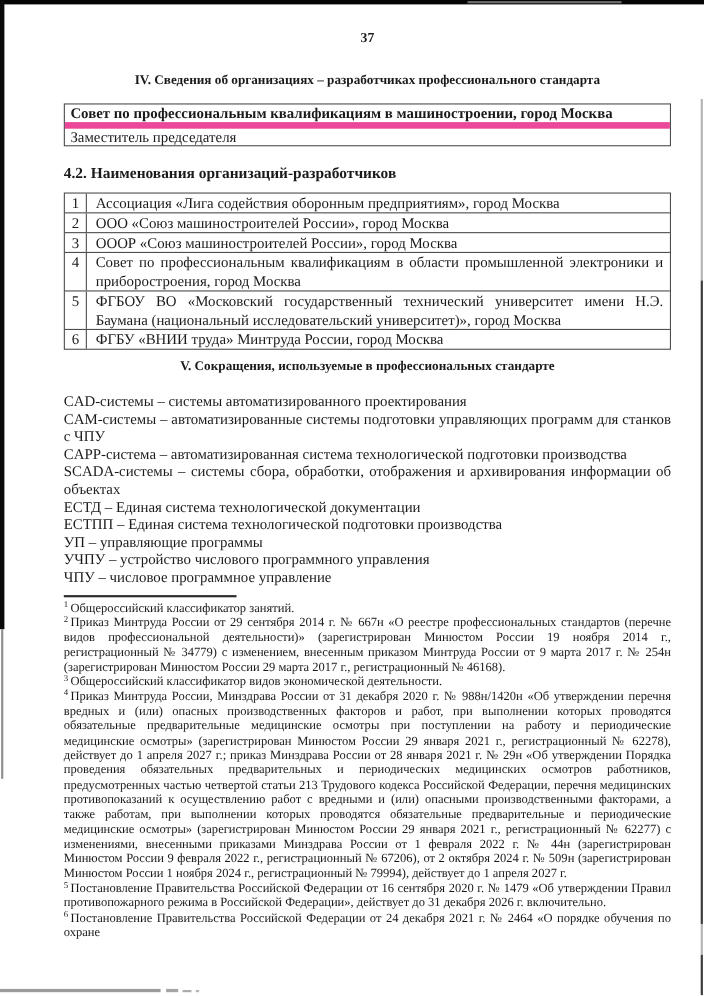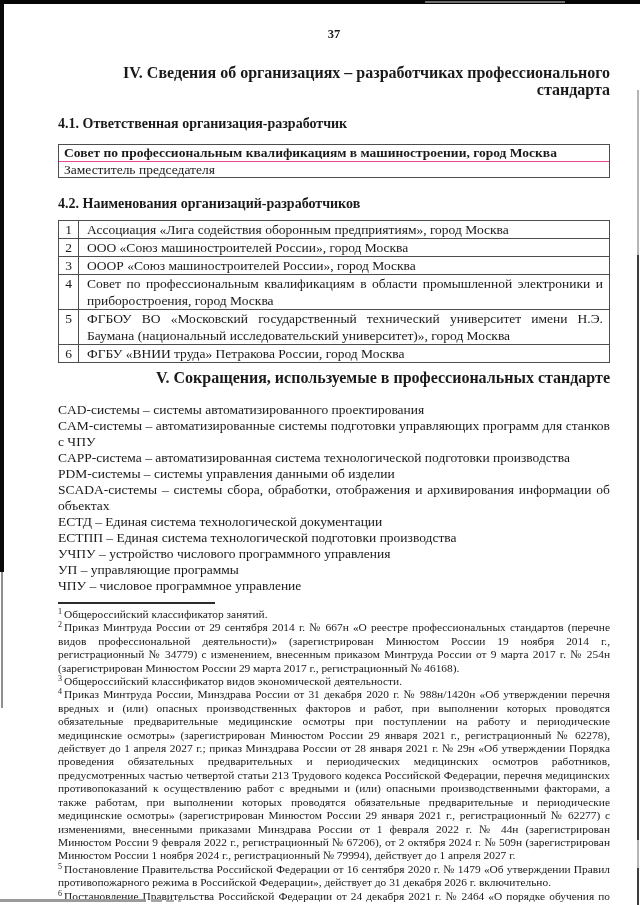--- a/index.html
+++ b/index.html
@@ -8,27 +8,27 @@
     width:640px;height:905px;
     background:#ffffff;
     overflow:hidden;
     font-family:"Liberation Serif","DejaVu Serif",serif;
     color:#1a1a1a;
   }
   .content{position:absolute;left:58px;top:0;width:552px;}
 
   .pagenum{padding-top:27px;text-align:center;font-size:12.5px;font-weight:bold;}
 
-  .sec-title{margin-top:22px;text-align:right;font-size:16px;font-weight:bold;line-height:17px;}
+  .sec-title{margin-top:22px;text-align:center;font-size:12px;font-weight:bold;line-height:17px;}
   .sub-title{margin-top:18px;font-size:14px;font-weight:bold;line-height:15px;}
 
   .tbl{border:1px solid #4d4d4d;font-size:13.5px;}
   .tbl-41{margin-top:13px;}
   .tbl-41 .row{display:flex;line-height:15.5px;}
-  .tbl-41 .row + .row{border-top:1px solid #ec4899;}
+  .tbl-41 .row + .row{border-top:6px solid #ec4899;}
   .tbl-41 .cell-full{flex:1;padding:0 5px;white-space:nowrap;overflow:hidden;font-weight:bold;}
   .tbl-41 .cell-left{flex:0 0 63%;padding:0 5px;box-sizing:border-box;}
   .tbl-41 .cell-right{flex:1;padding:0 4px;}
 
   .tbl-42{margin-top:9px;}
   .tbl-42 .row{display:flex;line-height:17px;}
   .tbl-42 .row + .row{border-top:1px solid #4d4d4d;}
   .tbl-42 .num{flex:0 0 19px;text-align:center;border-right:1px solid #4d4d4d;}
   .tbl-42 .txt{flex:1;padding:0 6px 0 8px;text-align:justify;}
 
@@ -60,21 +60,20 @@
 <body>
 
 <div class="page">
 
   <div class="content">
 
     <div class="pagenum">37</div>
 
     <div class="sec-title">IV. Сведения об организациях – разработчиках профессионального стандарта</div>
 
-    <div class="sub-title">4.1. Ответственная организация-разработчик</div>
 
     <div class="tbl tbl-41">
       <div class="row">
         <div class="cell-full">Совет по профессиональным квалификациям в машиностроении, город Москва</div>
       </div>
       <div class="row">
         <div class="cell-left">Заместитель председателя</div>
       </div>
     </div>
 
@@ -96,36 +95,35 @@
       <div class="row">
         <div class="num">4</div>
         <div class="txt">Совет по профессиональным квалификациям в области промышленной электроники и приборостроения, город Москва</div>
       </div>
       <div class="row">
         <div class="num">5</div>
         <div class="txt">ФГБОУ ВО «Московский государственный технический университет имени Н.Э. Баумана (национальный исследовательский университет)», город Москва</div>
       </div>
       <div class="row">
         <div class="num">6</div>
-        <div class="txt">ФГБУ «ВНИИ труда» Петракова России, город Москва</div>
+        <div class="txt">ФГБУ «ВНИИ труда» Минтруда России, город Москва</div>
       </div>
     </div>
 
     <div class="sec-title sec5-title">V. Сокращения, используемые в профессиональных стандарте</div>
 
     <div class="abbr-list">
       <p>CAD-системы – системы автоматизированного проектирования</p>
       <p>CAM-системы – автоматизированные системы подготовки управляющих программ для станков с ЧПУ</p>
       <p>CAPP-система – автоматизированная система технологической подготовки производства</p>
-      <p>PDM-системы – системы управления данными об изделии</p>
       <p>SCADA-системы – системы сбора, обработки, отображения и архивирования информации об объектах</p>
       <p>ЕСТД – Единая система технологической документации</p>
       <p>ЕСТПП – Единая система технологической подготовки производства</p>
+      <p>УП – управляющие программы</p>
       <p>УЧПУ – устройство числового программного управления</p>
-      <p>УП – управляющие программы</p>
       <p>ЧПУ – числовое программное управление</p>
     </div>
 
     <div class="fn-sep"></div>
 
     <div class="footnotes">
       <p><sup>1</sup><span>Общероссийский классификатор занятий.</span></p>
       <p><sup>2</sup><span>Приказ Минтруда России от 29 сентября 2014 г. № 667н «О реестре профессиональных стандартов (перечне видов профессиональной деятельности)» (зарегистрирован Минюстом России 19 ноября 2014 г., регистрационный № 34779) с изменением, внесенным приказом Минтруда России от 9 марта 2017 г. № 254н (зарегистрирован Минюстом России 29 марта 2017 г., регистрационный № 46168).</span></p>
       <p><sup>3</sup><span>Общероссийский классификатор видов экономической деятельности.</span></p>
       <p><sup>4</sup><span>Приказ Минтруда России, Минздрава России от 31 декабря 2020 г. № 988н/1420н «Об утверждении перечня вредных и (или) опасных производственных факторов и работ, при выполнении которых проводятся обязательные предварительные медицинские осмотры при поступлении на работу и периодические медицинские осмотры» (зарегистрирован Минюстом России 29 января 2021 г., регистрационный № 62278), действует до 1 апреля 2027 г.; приказ Минздрава России от 28 января 2021 г. № 29н «Об утверждении Порядка проведения обязательных предварительных и периодических медицинских осмотров работников, предусмотренных частью четвертой статьи 213 Трудового кодекса Российской Федерации, перечня медицинских противопоказаний к осуществлению работ с вредными и (или) опасными производственными факторами, а также работам, при выполнении которых проводятся обязательные предварительные и периодические медицинские осмотры» (зарегистрирован Минюстом России 29 января 2021 г., регистрационный № 62277) с изменениями, внесенными приказами Минздрава России от 1 февраля 2022 г. № 44н (зарегистрирован Минюстом России 9 февраля 2022 г., регистрационный № 67206), от 2 октября 2024 г. № 509н (зарегистрирован Минюстом России 1 ноября 2024 г., регистрационный № 79994), действует до 1 апреля 2027 г.</span></p>

